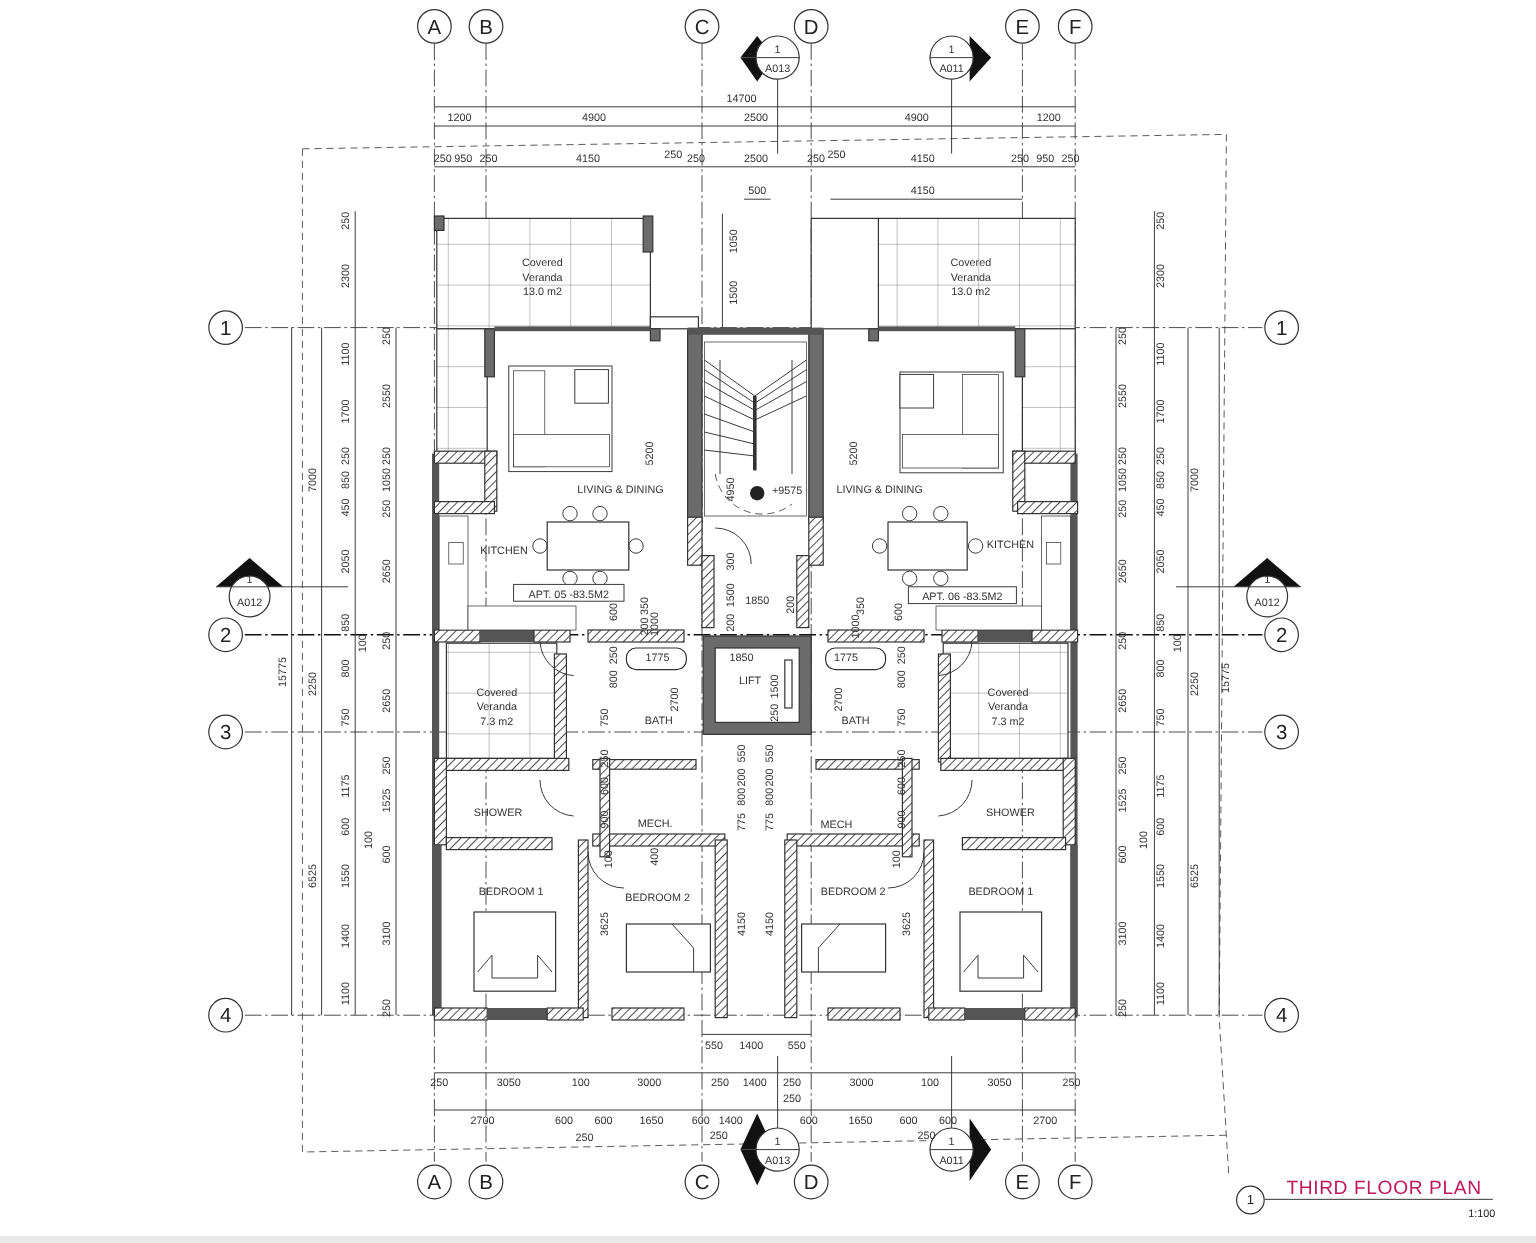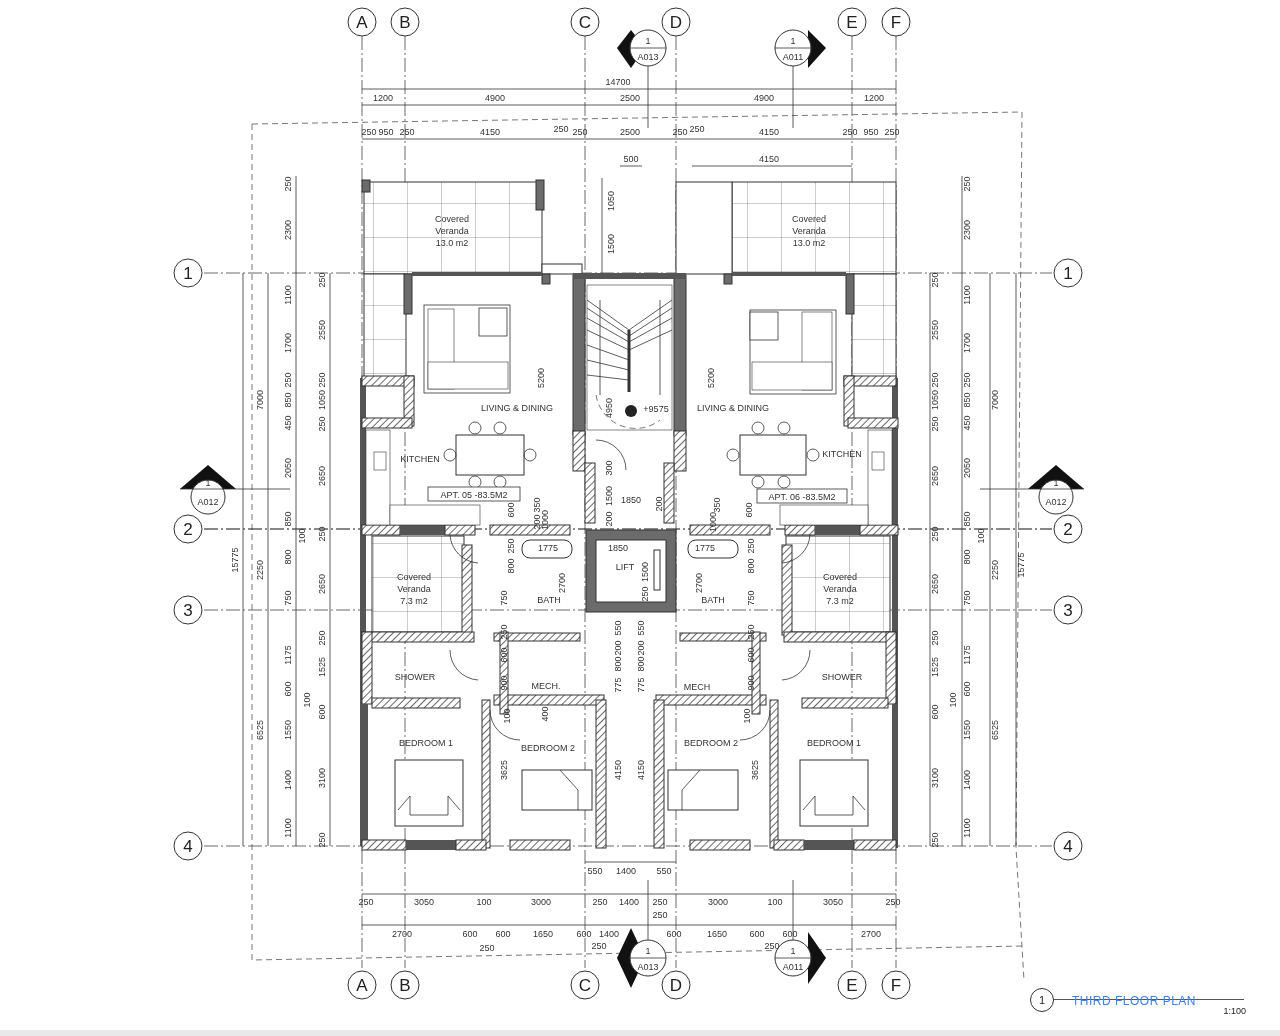--- a/index.html
+++ b/index.html
@@ -8,21 +8,21 @@
   .dim{font-size:9px;fill:#333;font-family:"Liberation Sans",sans-serif;}
   .room{font-size:9px;fill:#333;font-family:"Liberation Sans",sans-serif;}
   .grid{font-size:17px;fill:#222;font-family:"Liberation Sans",sans-serif;}
   .wall{fill:#6b6b6b;stroke:#333;stroke-width:1;}
   .hatch{fill:url(#hatch);stroke:#333;stroke-width:1;}
   .thin{stroke:#333;stroke-width:0.8;fill:none;}
   .gl{stroke:#444;stroke-width:0.8;stroke-dasharray:14 3 2 3;fill:none;}
   .dash{stroke:#555;stroke-width:0.8;stroke-dasharray:6 4;fill:none;}
   .bubble{fill:#fff;stroke:#333;stroke-width:1;}
   .title-block{position:absolute;left:1028px;top:974px;width:220px;height:50px;}
-  .tb-title{position:absolute;left:44px;top:20px;font-size:12px;letter-spacing:0.5px;color:#3b82f6;}
+  .tb-title{position:absolute;left:44px;top:8px;font-size:16px;letter-spacing:0.5px;color:#be185d;}
   .tb-scale{position:absolute;right:2px;top:32px;font-size:9px;color:#222;}
   .tb-num{position:absolute;left:2px;top:14px;width:22px;height:22px;border:1px solid #333;border-radius:50%;text-align:center;line-height:22px;font-size:11px;}
   .tb-line{position:absolute;left:26px;top:25px;width:190px;border-top:1px solid #555;}
   .bottom-bar{position:absolute;left:0;top:1030px;width:1280px;height:6px;background:#e9e9e9;}
 </style>
 </head>
 <body>
 
 <svg width="1280" height="1036" viewBox="0 0 1280 1036">
   <defs>

